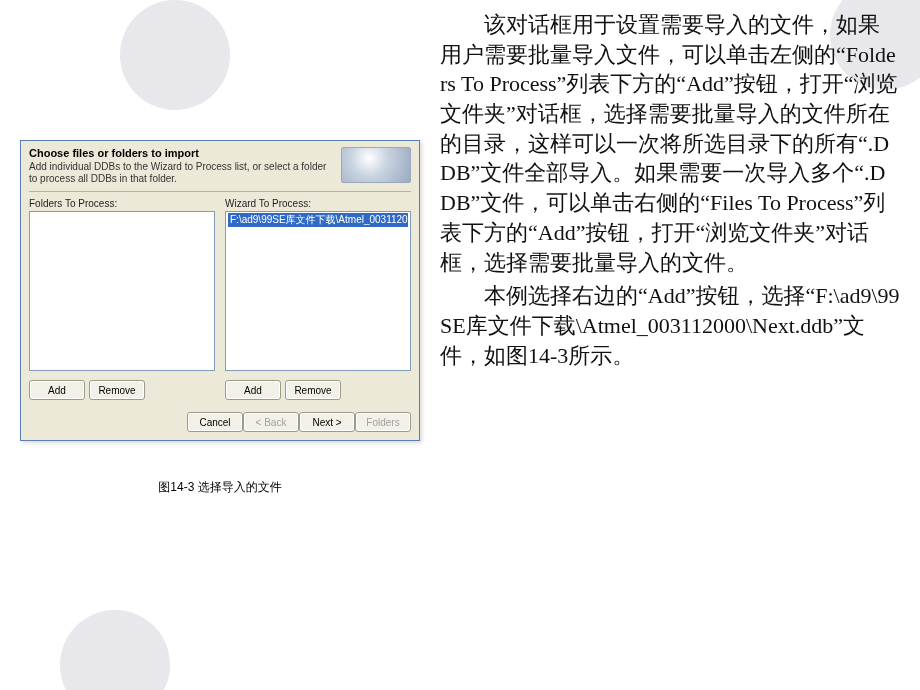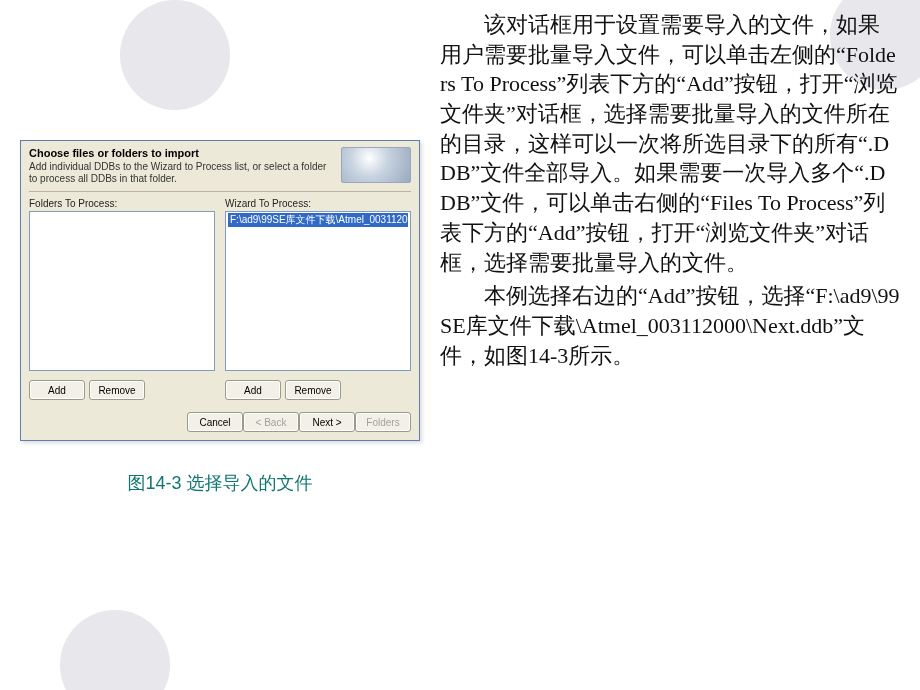--- a/index.html
+++ b/index.html
@@ -132,23 +132,23 @@
   }
   .wizard-row {
     display: flex;
     justify-content: flex-end;
     margin-top: 10px;
     padding-top: 2px;
   }
 
   .caption {
     text-align: center;
-    font-size: 18px;
-    color: #0f766e;
-    margin-top: 30px;
+    font-size: 12px;
+    color: #000000;
+    margin-top: 38px;
   }
 
   
   .right-col {
     position: absolute;
     left: 440px;
     right: 20px;
     top: 10px;
     font-size: 22px;
     line-height: 1.35;

